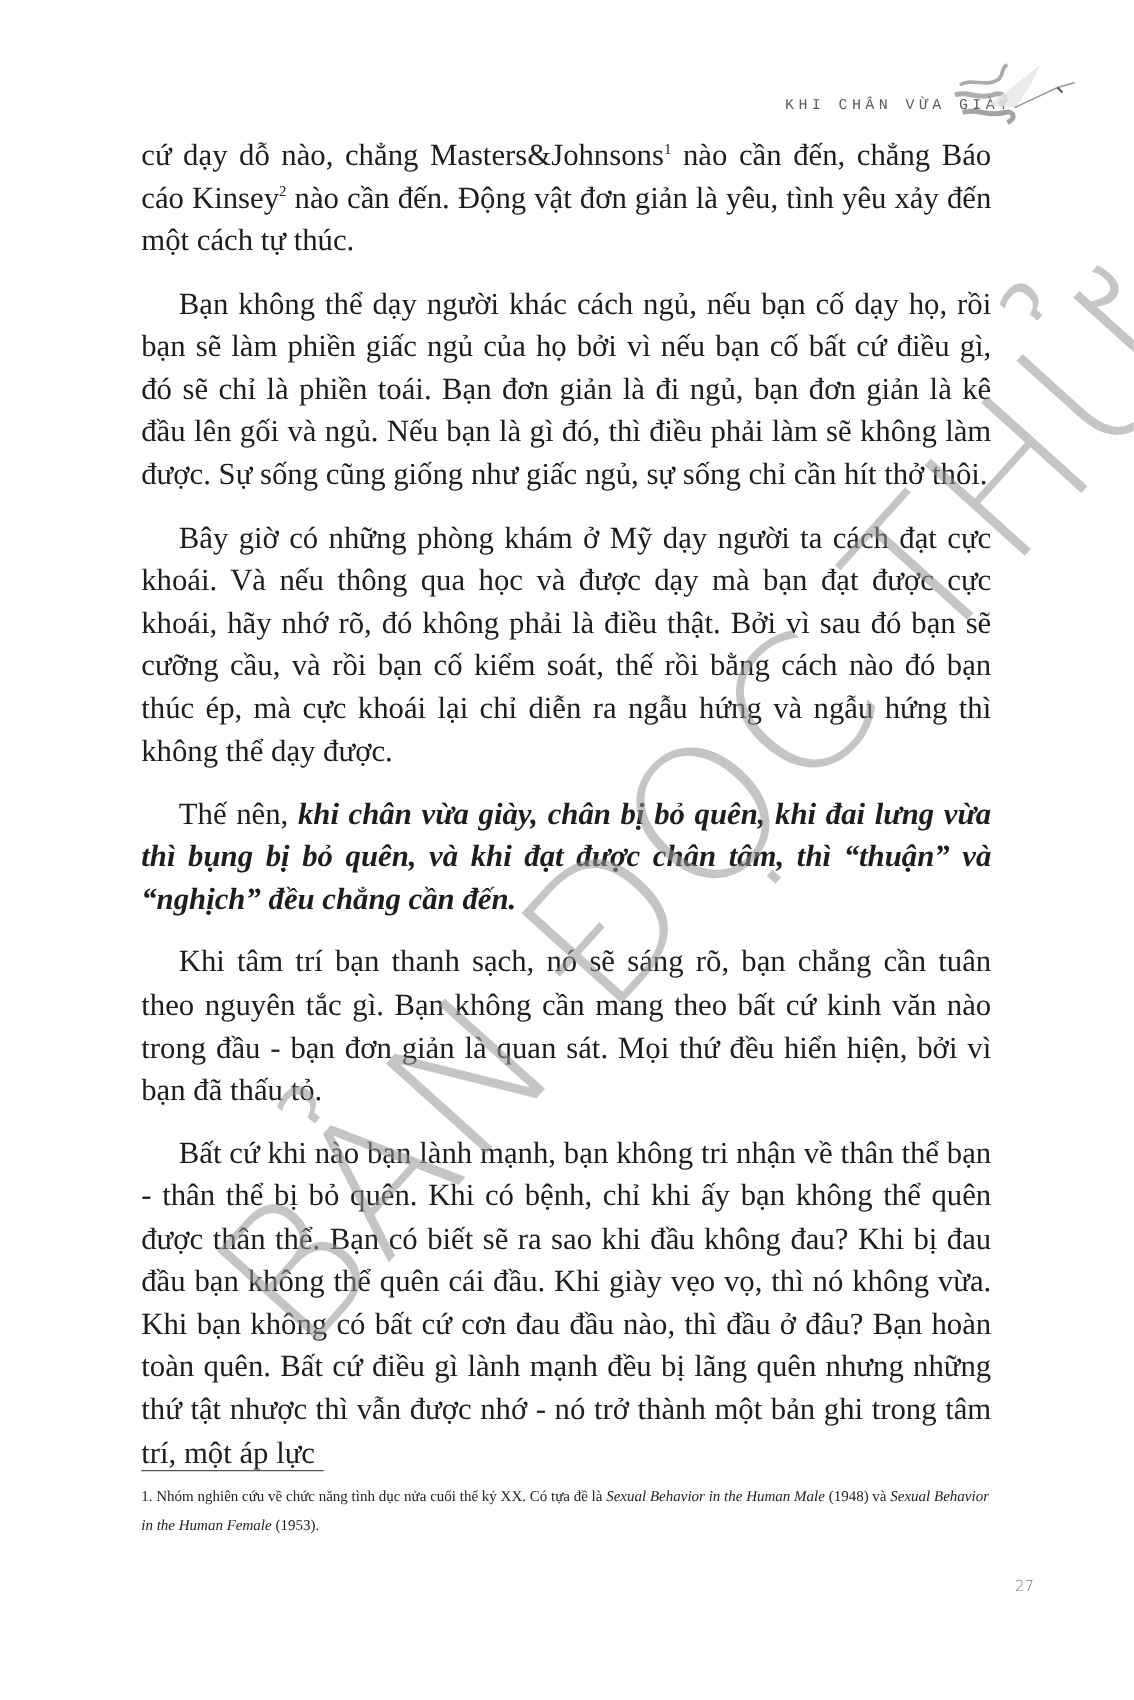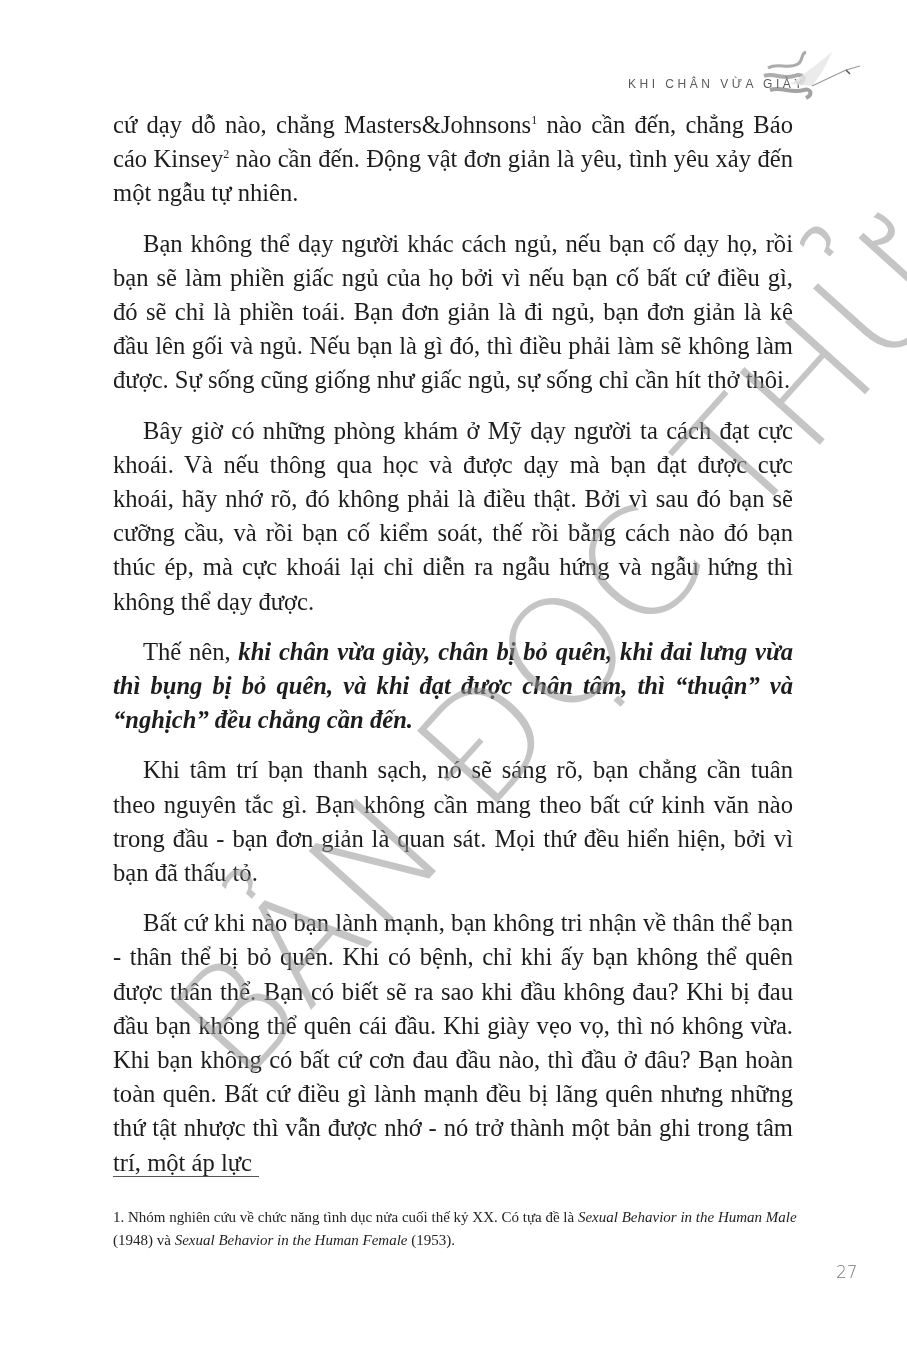--- a/index.html
+++ b/index.html
@@ -1,21 +1,21 @@
 <!DOCTYPE html>
 <html><head>
 <meta charset="utf-8">
 <style>
   html, body { margin: 0; padding: 0; background: #ffffff; }
   body { width: 907px; height: 1360px; position: relative; overflow: hidden; }
   .page { position: absolute; left: 0; top: 0; width: 907px; height: 1360px; background: #ffffff; }
 
   .running-head {
     position: absolute; left: 628px; top: 77px;
-    font-family: Liberation Sans, sans-serif; font-size: 12px; letter-spacing: 3.5px;
+    font-family: Liberation Mono, monospace; font-size: 12px; letter-spacing: 3.5px;
     color: #5a5a5a; font-weight: 300; text-transform: uppercase;
   }
   .crane {
     position: absolute; left: 760px; top: 40px; width: 110px; height: 70px;
   }
 
   .body-text {
     position: absolute; left: 113px; top: 108px; width: 680px;
     font-family: "Liberation Serif", serif; font-size: 24.6px; line-height: 34.2px;
     color: #1d1d1d; text-align: justify;
@@ -26,30 +26,29 @@
   .body-text .ib { font-style: italic; font-weight: bold; }
   .body-text p.condensed { letter-spacing: -0.9px; word-spacing: -1px; }
   sup { font-size: 12px; line-height: 0; vertical-align: super; }
 
   .fn-rule {
     position: absolute; left: 113px; top: 1176px; width: 146px; height: 0;
     border-top: 1px solid #555;
   }
   .footnotes {
     position: absolute; left: 113px; top: 1186px; width: 690px;
-    font-family: "Liberation Serif", serif; font-size: 15px; line-height: 23px;
+    font-family: "Liberation Serif", serif; font-size: 12px; line-height: 23px;
     color: #222;
-    margin-top: 20px;
   }
   .footnotes p { margin: 0; }
   .footnotes i { font-style: italic; }
 
   .page-number {
-    position: absolute; left: 836px; top: 1262px;
-    font-family: "DejaVu Sans", sans-serif; font-size: 17px; color: #777; font-weight: 300;
+    position: absolute; left: 812px; top: 1262px;
+    font-family: "DejaVu Sans", sans-serif; font-size: 12px; color: #777; font-weight: 300;
   }
 
   .watermark {
     position: absolute; left: 140px; top: 995px;
     transform-origin: 0 0; transform: rotate(-48deg);
     font-family: "DejaVu Sans", sans-serif; font-size: 148px; letter-spacing: 2px;
     color: rgba(150,150,150,0.55); font-weight: 300; white-space: nowrap;
     pointer-events: none;
   }
 </style>
@@ -63,21 +62,21 @@
   <svg class="crane" viewBox="0 0 110 70">
     <path d="M8 28 C18 22, 28 30, 38 24 C44 20, 40 14, 46 12" stroke="#888" stroke-width="3" fill="none" opacity="0.7"></path>
     <path d="M4 36 C14 32, 22 40, 34 36 C42 33, 48 38, 40 44" stroke="#777" stroke-width="4" fill="none" opacity="0.6"></path>
     <path d="M10 50 C22 46, 30 54, 44 50 C50 48, 54 54, 46 58" stroke="#666" stroke-width="4" fill="none" opacity="0.6"></path>
     <path d="M30 44 C50 30, 62 20, 72 12 C66 26, 60 36, 52 46 Z" fill="#e6e6e6" opacity="0.8"></path>
     <path d="M52 46 L86 30 L100 26" stroke="#999" stroke-width="1.2" fill="none"></path>
     <path d="M86 30 L90 34" stroke="#555" stroke-width="1.5"></path>
   </svg>
 
   <div class="body-text">
-    <p class="no-indent"><span>cứ dạy dỗ nào, chẳng Masters&amp;Johnsons</span><sup>1</sup><span> nào cần đến, chẳng Báo cáo Kinsey</span><sup>2</sup><span> nào cần đến. Động vật đơn giản là yêu, tình yêu xảy đến một ngẫu tự nhiên.</span></p>
+    <p class="no-indent"><span>cứ dạy dỗ nào, chẳng Masters&amp;Johnsons</span><sup>1</sup><span> nào cần đến, chẳng Báo cáo Kinsey</span><sup>2</sup><span> nào cần đến. Động vật đơn giản là yêu, tình yêu xảy đến một cách tự thúc.</span></p>
     <p>Bạn không thể dạy người khác cách ngủ, nếu bạn cố dạy họ, rồi bạn sẽ làm phiền giấc ngủ của họ bởi vì nếu bạn cố bất cứ điều gì, đó sẽ chỉ là phiền toái. Bạn đơn giản là đi ngủ, bạn đơn giản là kê đầu lên gối và ngủ. Nếu bạn là gì đó, thì điều phải làm sẽ không làm được. Sự sống cũng giống như giấc ngủ, sự sống chỉ cần hít thở thôi.</p>
     <p>Bây giờ có những phòng khám ở Mỹ dạy người ta cách đạt cực khoái. Và nếu thông qua học và được dạy mà bạn đạt được cực khoái, hãy nhớ rõ, đó không phải là điều thật. Bởi vì sau đó bạn sẽ cưỡng cầu, và rồi bạn cố kiểm soát, thế rồi bằng cách nào đó bạn thúc ép, mà cực khoái lại chỉ diễn ra ngẫu hứng và ngẫu hứng thì không thể dạy được.</p>
     <p><span>Thế nên, </span><span class="ib">khi chân vừa giày, chân bị bỏ quên, khi đai lưng vừa thì bụng bị bỏ quên, và khi đạt được chân tâm, thì “thuận” và “nghịch” đều chẳng cần đến.</span></p>
     <p>Khi tâm trí bạn thanh sạch, nó sẽ sáng rõ, bạn chẳng cần tuân theo nguyên tắc gì. Bạn không cần mang theo bất cứ kinh văn nào trong đầu - bạn đơn giản là quan sát. Mọi thứ đều hiển hiện, bởi vì bạn đã thấu tỏ.</p>
     <p>Bất cứ khi nào bạn lành mạnh, bạn không tri nhận về thân thể bạn - thân thể bị bỏ quên. Khi có bệnh, chỉ khi ấy bạn không thể quên được thân thể. Bạn có biết sẽ ra sao khi đầu không đau? Khi bị đau đầu bạn không thể quên cái đầu. Khi giày vẹo vọ, thì nó không vừa. Khi bạn không có bất cứ cơn đau đầu nào, thì đầu ở đâu? Bạn hoàn toàn quên. Bất cứ điều gì lành mạnh đều bị lãng quên nhưng những thứ tật nhược thì vẫn được nhớ - nó trở thành một bản ghi trong tâm trí, một áp lực</p>
   </div>
 
   <div class="fn-rule"></div>
   <div class="footnotes">
     <p><span>1. Nhóm nghiên cứu về chức năng tình dục nửa cuối thế kỷ XX. Có tựa đề là </span><i>Sexual Behavior in the Human Male</i><span> (1948) và </span><i>Sexual Behavior in the Human Female</i><span> (1953).</span></p>

